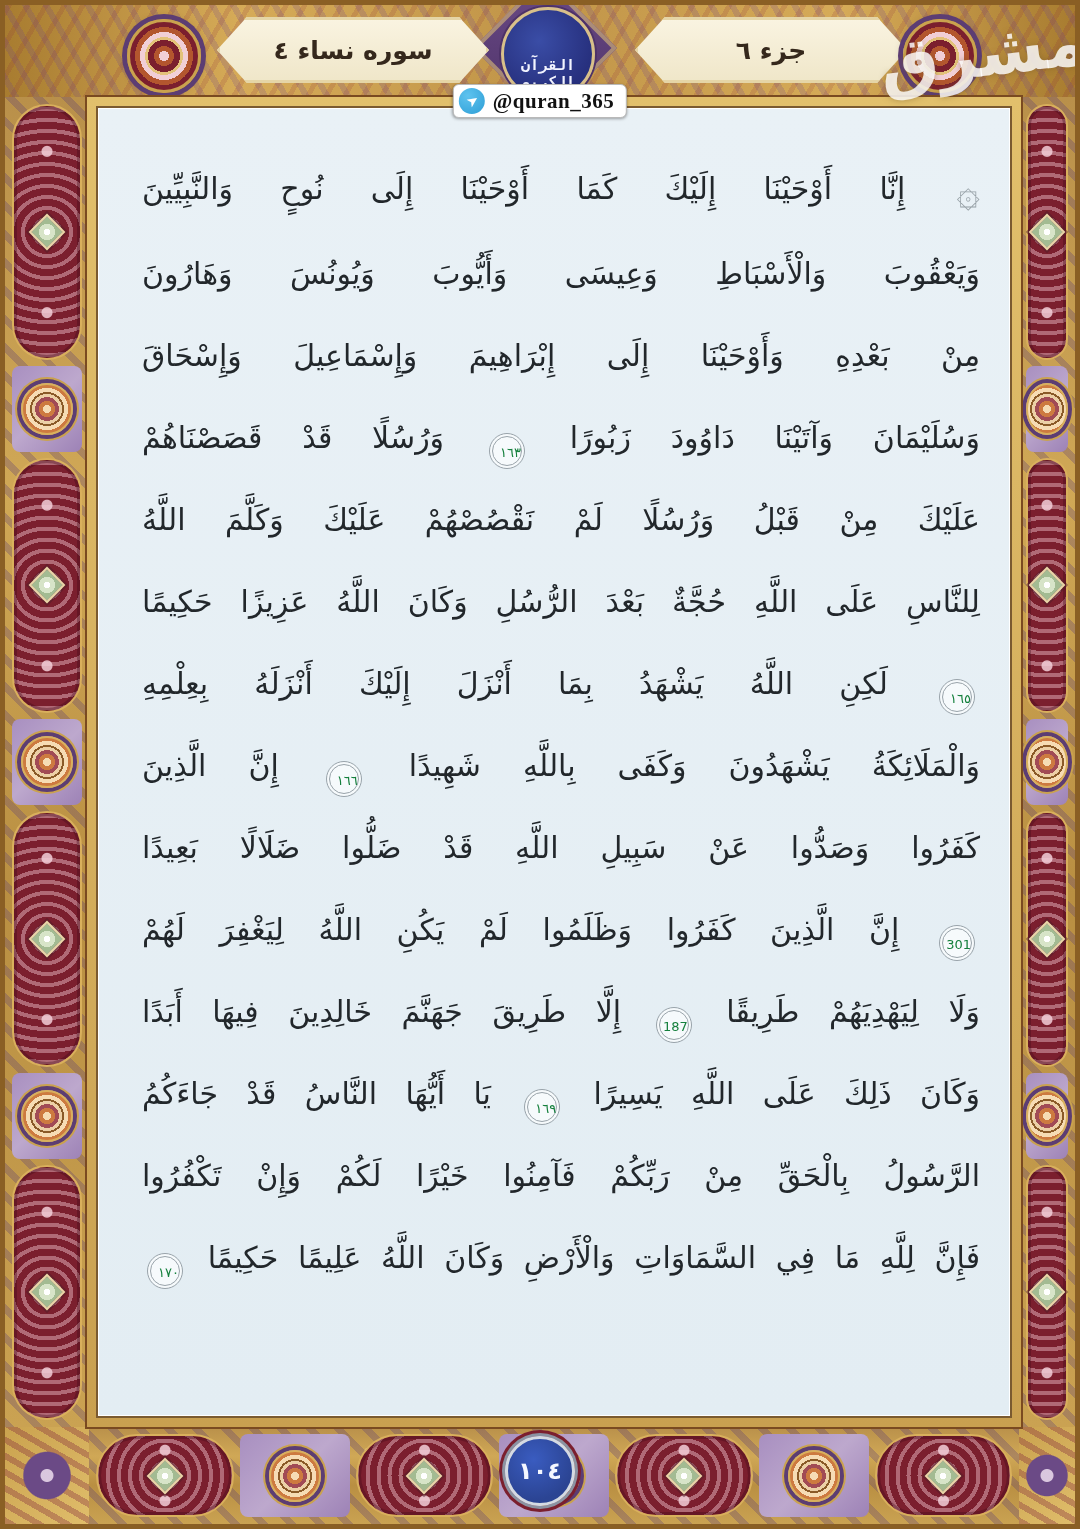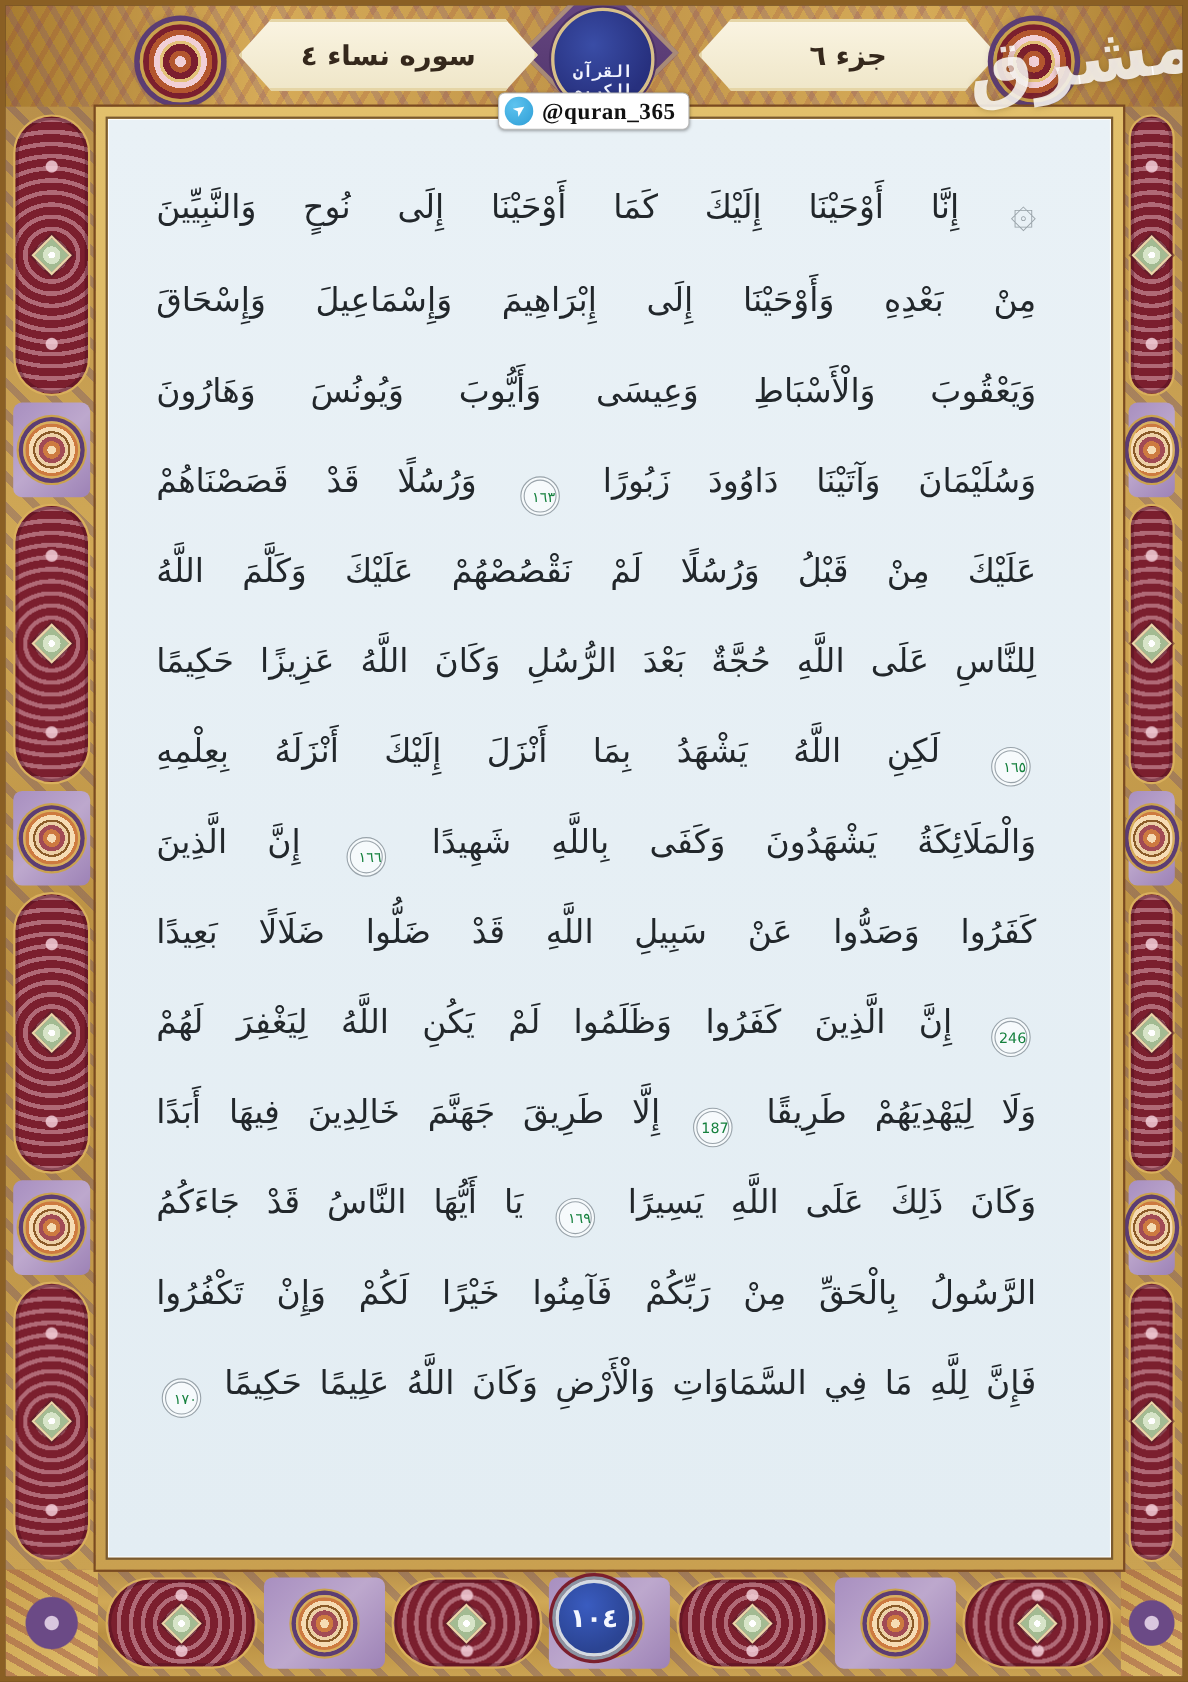--- a/index.html
+++ b/index.html
@@ -77,21 +77,21 @@
   .badge b{font-size:21px; color:#111; font-family:Liberation Serif, serif; letter-spacing:.5px;}
   
   .watermark{position:absolute; top:10px; right:-12px; z-index:30; transform:rotate(-7deg);
     color:rgba(255,255,255,.82); font-size:66px; font-weight:bold;
     text-shadow:0 0 6px rgba(120,90,40,.5); pointer-events:none;}
   
   .page-frame{position:absolute; left:80px; top:90px; right:52px; bottom:95px; z-index:5;
     background:linear-gradient(180deg,#e2c06c,#c9a050); border:2px solid #7a4a20; padding:9px; box-sizing:border-box;}
   .page{width:100%; height:100%; box-sizing:border-box; background:linear-gradient(180deg,#e9f1f6,#e3edf3);
     border:2px solid #7a5a30; box-shadow:inset 0 0 0 1px #fff; overflow:hidden;}
-  .quran-text{direction:rtl; padding:40px 68px 0 44px; color:#22272b;}
+  .quran-text{direction:rtl; padding:40px 30px 0 44px; color:#22272b;}
   .quran-line{font-size:30px; line-height:82px; white-space:normal;
     text-align:justify; text-align-last:justify; font-family:"DejaVu Sans", sans-serif;}
   .ayah{display:inline-block; width:36px; height:36px; line-height:32px; box-sizing:border-box;
     border:4px double #99a3aa; border-radius:50%; background:#f6fafc; color:#15803d;
     font-size:13px; text-align:center; vertical-align:-9px; margin:0 5px;}
   .hizb{color:#97a1a7; font-size:40px; vertical-align:-7px; margin-left:4px;}
   
   .page-num-medallion{position:absolute; bottom:18px; left:50%; transform:translateX(-50%); z-index:10;
     width:64px; height:64px; border-radius:50%;
     background:radial-gradient(circle at 40% 32%, #3a5cc0, #2b4493 70%);
@@ -195,29 +195,29 @@
       </span>
     <b>@quran_365</b>
   </div>
 
   <div class="watermark">مشرق</div>
 
   <div class="page-frame">
     <div class="page">
       <div class="quran-text">
           <div class="quran-line"><span class="hizb">۞</span> <span>إِنَّا أَوْحَيْنَا إِلَيْكَ كَمَا أَوْحَيْنَا إِلَى نُوحٍ وَالنَّبِيِّينَ</span> </div>
+          <div class="quran-line"><span>وَيَعْقُوبَ وَالْأَسْبَاطِ وَعِيسَى وَأَيُّوبَ وَيُونُسَ وَهَارُونَ</span> </div>
           <div class="quran-line"><span>مِنْ بَعْدِهِ وَأَوْحَيْنَا إِلَى إِبْرَاهِيمَ وَإِسْمَاعِيلَ وَإِسْحَاقَ</span> </div>
-          <div class="quran-line"><span>وَيَعْقُوبَ وَالْأَسْبَاطِ وَعِيسَى وَأَيُّوبَ وَيُونُسَ وَهَارُونَ</span> </div>
           <div class="quran-line"><span>وَسُلَيْمَانَ وَآتَيْنَا دَاوُودَ زَبُورًا</span> <span class="ayah">١٦٣</span> <span>وَرُسُلًا قَدْ قَصَصْنَاهُمْ</span> </div>
           <div class="quran-line"><span>عَلَيْكَ مِنْ قَبْلُ وَرُسُلًا لَمْ نَقْصُصْهُمْ عَلَيْكَ وَكَلَّمَ اللَّهُ</span> </div>
           <div class="quran-line"><span>لِلنَّاسِ عَلَى اللَّهِ حُجَّةٌ بَعْدَ الرُّسُلِ وَكَانَ اللَّهُ عَزِيزًا حَكِيمًا</span> </div>
           <div class="quran-line"><span class="ayah">١٦٥</span> <span>لَكِنِ اللَّهُ يَشْهَدُ بِمَا أَنْزَلَ إِلَيْكَ أَنْزَلَهُ بِعِلْمِهِ</span> </div>
           <div class="quran-line"><span>وَالْمَلَائِكَةُ يَشْهَدُونَ وَكَفَى بِاللَّهِ شَهِيدًا</span> <span class="ayah">١٦٦</span> <span>إِنَّ الَّذِينَ</span> </div>
           <div class="quran-line"><span>كَفَرُوا وَصَدُّوا عَنْ سَبِيلِ اللَّهِ قَدْ ضَلُّوا ضَلَالًا بَعِيدًا</span> </div>
-          <div class="quran-line"><span class="ayah">246</span> <span>إِنَّ الَّذِينَ كَفَرُوا وَظَلَمُوا لَمْ يَكُنِ اللَّهُ لِيَغْفِرَ لَهُمْ</span> </div>
+          <div class="quran-line"><span class="ayah">301</span> <span>إِنَّ الَّذِينَ كَفَرُوا وَظَلَمُوا لَمْ يَكُنِ اللَّهُ لِيَغْفِرَ لَهُمْ</span> </div>
           <div class="quran-line"><span>وَلَا لِيَهْدِيَهُمْ طَرِيقًا</span> <span class="ayah">187</span> <span>إِلَّا طَرِيقَ جَهَنَّمَ خَالِدِينَ فِيهَا أَبَدًا</span> </div>
           <div class="quran-line"><span>وَكَانَ ذَلِكَ عَلَى اللَّهِ يَسِيرًا</span> <span class="ayah">١٦٩</span> <span>يَا أَيُّهَا النَّاسُ قَدْ جَاءَكُمُ</span> </div>
           <div class="quran-line"><span>الرَّسُولُ بِالْحَقِّ مِنْ رَبِّكُمْ فَآمِنُوا خَيْرًا لَكُمْ وَإِنْ تَكْفُرُوا</span> </div>
           <div class="quran-line"><span>فَإِنَّ لِلَّهِ مَا فِي السَّمَاوَاتِ وَالْأَرْضِ وَكَانَ اللَّهُ عَلِيمًا حَكِيمًا</span> <span class="ayah">١٧٠</span> </div>
         </div>
     </div>
   </div>
 
   <div class="page-num-medallion">
     <span>١٠٤</span>

